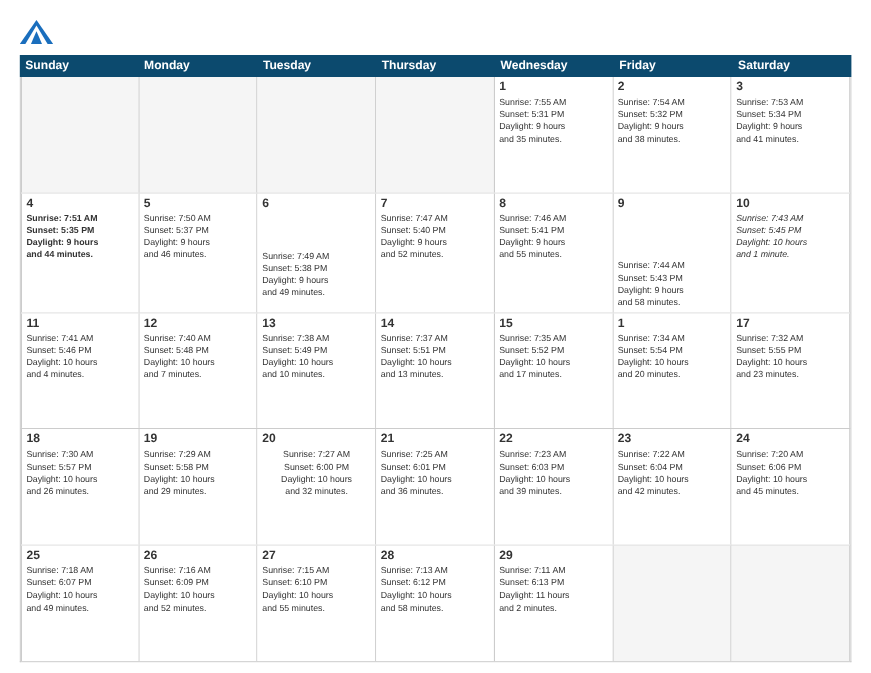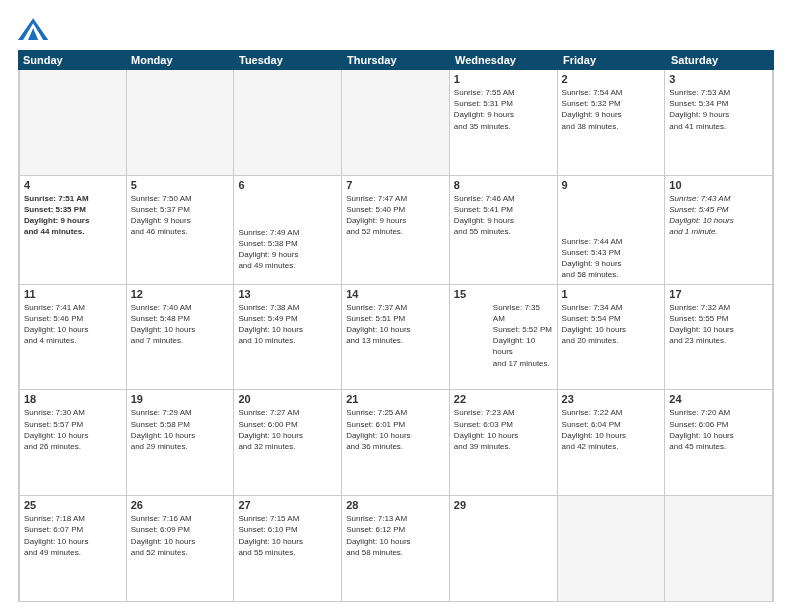--- a/index.html
+++ b/index.html
@@ -254,21 +254,21 @@
           </div>
           <div class="cal-cell">
             <span class="day-num">14</span>
             <div class="day-info" style="white-space: pre-line;">Sunrise: 7:37 AM
 Sunset: 5:51 PM
 Daylight: 10 hours
 and 13 minutes.</div>
           </div>
           <div class="cal-cell">
             <span class="day-num">15</span>
-            <div class="day-info" style="white-space: pre-line; margin-left: 39px;">Sunrise: 7:35 AM
+            <div class="day-info" style="white-space: pre-line;">Sunrise: 7:35 AM
 Sunset: 5:52 PM
 Daylight: 10 hours
 and 17 minutes.</div>
           </div>
           <div class="cal-cell">
             <span class="day-num">1</span>
             <div class="day-info" style="white-space: pre-line;">Sunrise: 7:34 AM
 Sunset: 5:54 PM
 Daylight: 10 hours
 and 20 minutes.</div>
@@ -291,21 +291,21 @@
           </div>
           <div class="cal-cell">
             <span class="day-num">19</span>
             <div class="day-info" style="white-space: pre-line;">Sunrise: 7:29 AM
 Sunset: 5:58 PM
 Daylight: 10 hours
 and 29 minutes.</div>
           </div>
           <div class="cal-cell">
             <span class="day-num">20</span>
-            <div class="day-info" style="white-space: pre-line;">Sunrise: 7:27 AM
+            <div class="day-info" style="white-space: pre-line; text-align: center;">Sunrise: 7:27 AM
 Sunset: 6:00 PM
 Daylight: 10 hours
 and 32 minutes.</div>
           </div>
           <div class="cal-cell">
             <span class="day-num">21</span>
             <div class="day-info" style="white-space: pre-line;">Sunrise: 7:25 AM
 Sunset: 6:01 PM
 Daylight: 10 hours
 and 36 minutes.</div>
@@ -356,19 +356,23 @@
           </div>
           <div class="cal-cell">
             <span class="day-num">28</span>
             <div class="day-info" style="white-space: pre-line;">Sunrise: 7:13 AM
 Sunset: 6:12 PM
 Daylight: 10 hours
 and 58 minutes.</div>
           </div>
           <div class="cal-cell">
             <span class="day-num">29</span>
+            <div class="day-info" style="white-space: pre-line;">Sunrise: 7:11 AM
+Sunset: 6:13 PM
+Daylight: 11 hours
+and 2 minutes.</div>
           </div>
           <div class="cal-cell empty"></div>
           <div class="cal-cell empty"></div>
         </div>
       </div>
   </div>
 </div>
 
 </body></html>

